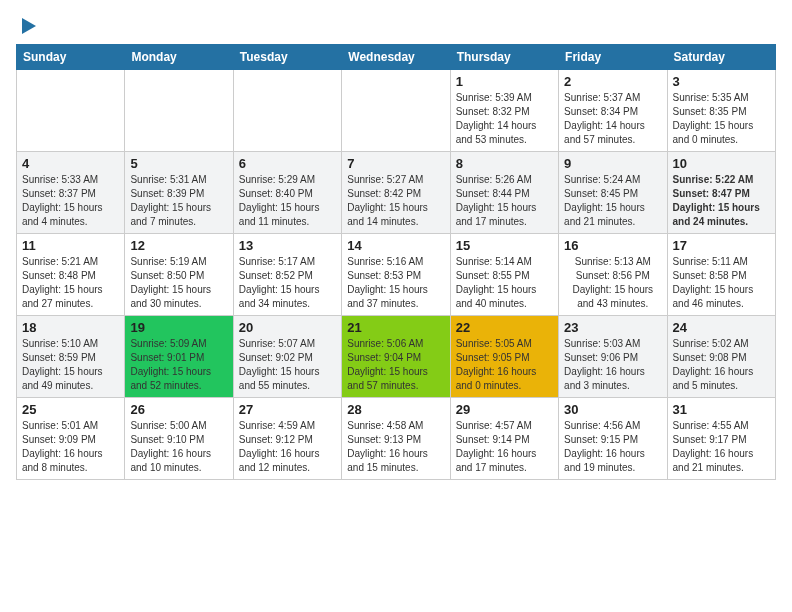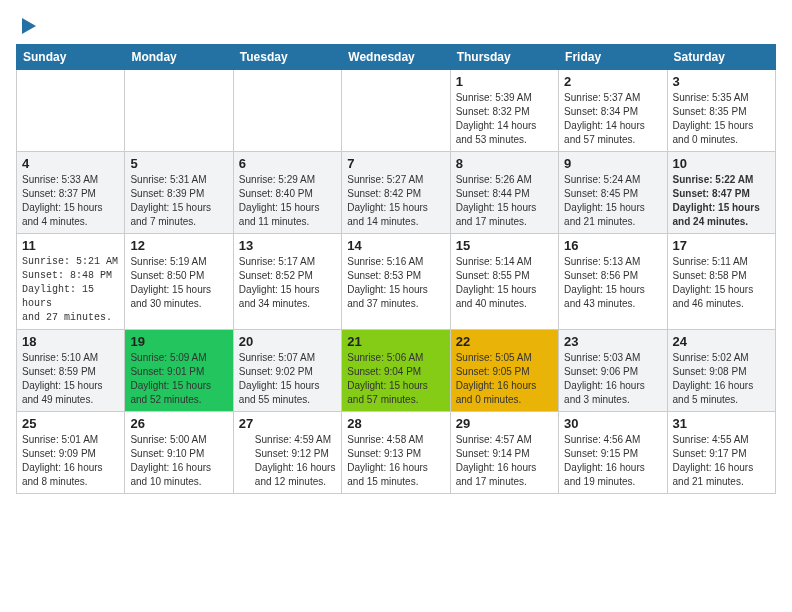--- a/index.html
+++ b/index.html
@@ -184,21 +184,21 @@
           <div class="day-num">10</div>
           <div class="day-info" style="white-space: pre-line; font-weight: bold;">Sunrise: 5:22 AM
 Sunset: 8:47 PM
 Daylight: 15 hours
 and 24 minutes.</div>
         </td>
       </tr>
       <tr>
         <td>
           <div class="day-num">11</div>
-          <div class="day-info" style="white-space: pre-line; font-family: Liberation Mono, monospace;">Sunrise: 5:21 AM
+          <div class="day-info" style="white-space: pre-line;">Sunrise: 5:21 AM
 Sunset: 8:48 PM
 Daylight: 15 hours
 and 27 minutes.</div>
         </td>
         <td>
           <div class="day-num">12</div>
           <div class="day-info" style="white-space: pre-line;">Sunrise: 5:19 AM
 Sunset: 8:50 PM
 Daylight: 15 hours
 and 30 minutes.</div>
@@ -219,21 +219,21 @@
         </td>
         <td>
           <div class="day-num">15</div>
           <div class="day-info" style="white-space: pre-line;">Sunrise: 5:14 AM
 Sunset: 8:55 PM
 Daylight: 15 hours
 and 40 minutes.</div>
         </td>
         <td>
           <div class="day-num">16</div>
-          <div class="day-info" style="white-space: pre-line;">Sunrise: 5:13 AM
+          <div class="day-info" style="white-space: pre-line; text-align: center;">Sunrise: 5:13 AM
 Sunset: 8:56 PM
 Daylight: 15 hours
 and 43 minutes.</div>
         </td>
         <td>
           <div class="day-num">17</div>
           <div class="day-info" style="white-space: pre-line;">Sunrise: 5:11 AM
 Sunset: 8:58 PM
 Daylight: 15 hours
 and 46 minutes.</div>
@@ -300,21 +300,21 @@
         </td>
         <td>
           <div class="day-num">26</div>
           <div class="day-info" style="white-space: pre-line;">Sunrise: 5:00 AM
 Sunset: 9:10 PM
 Daylight: 16 hours
 and 10 minutes.</div>
         </td>
         <td>
           <div class="day-num">27</div>
-          <div class="day-info" style="white-space: pre-line; margin-left: 16px;">Sunrise: 4:59 AM
+          <div class="day-info" style="white-space: pre-line;">Sunrise: 4:59 AM
 Sunset: 9:12 PM
 Daylight: 16 hours
 and 12 minutes.</div>
         </td>
         <td>
           <div class="day-num">28</div>
           <div class="day-info" style="white-space: pre-line;">Sunrise: 4:58 AM
 Sunset: 9:13 PM
 Daylight: 16 hours
 and 15 minutes.</div>

